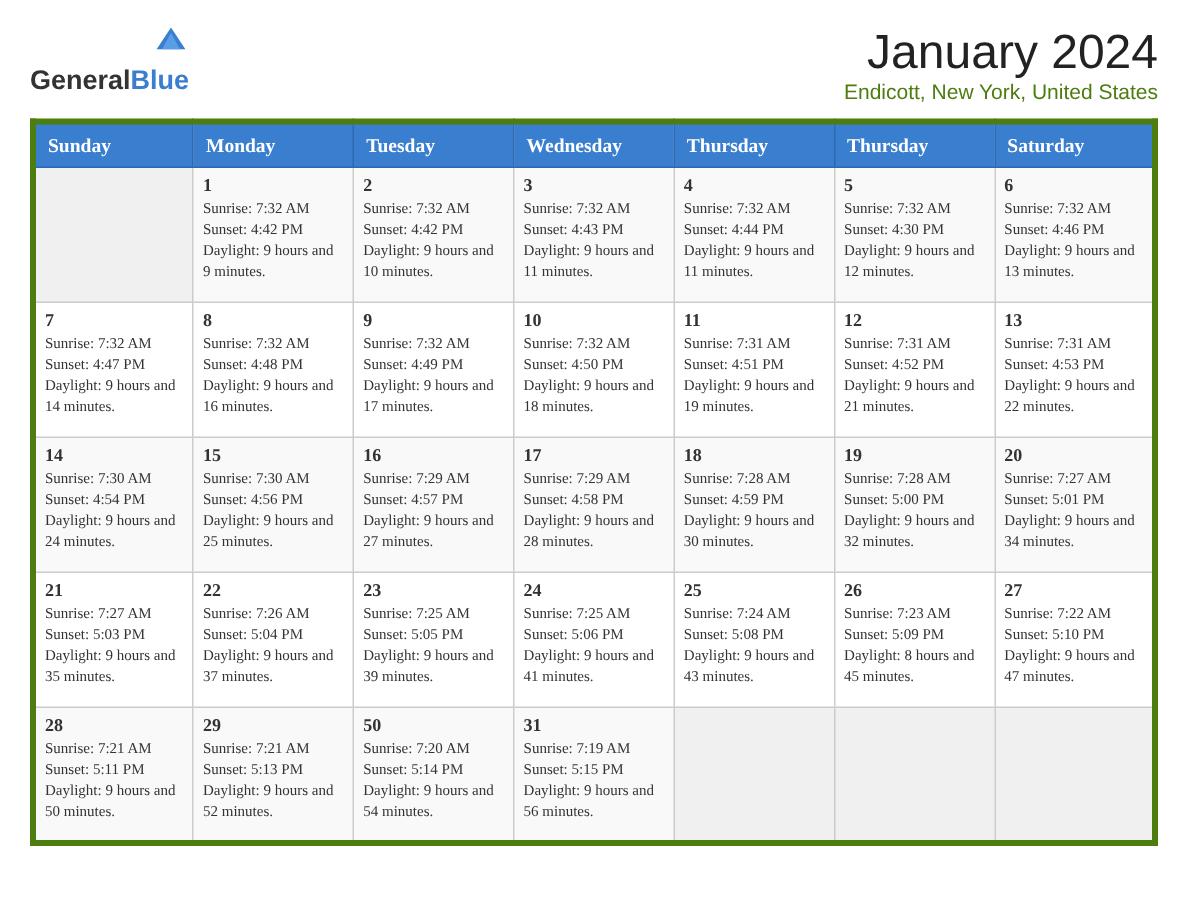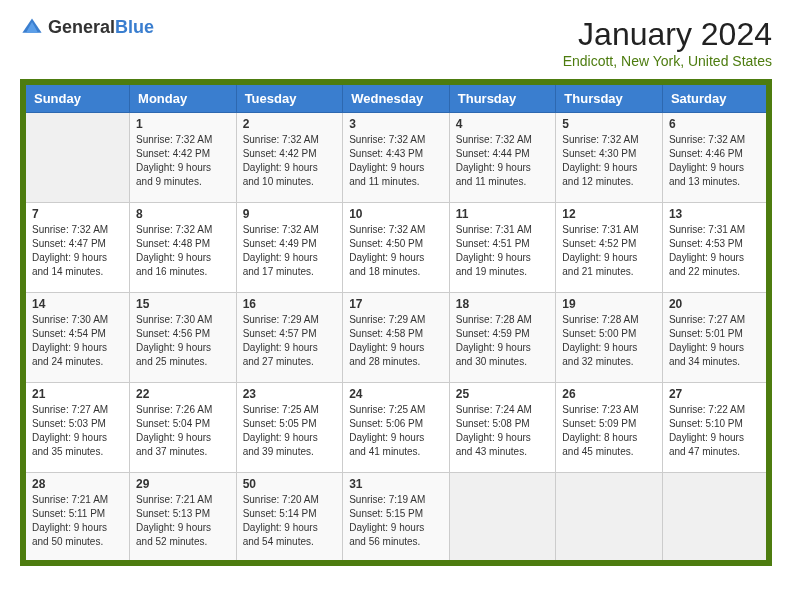--- a/index.html
+++ b/index.html
@@ -11,22 +11,23 @@
       padding: 16px 20px;
     }
     .header-section {
       display: flex;
       justify-content: space-between;
       align-items: flex-start;
       margin-bottom: 10px;
     }
     .logo {
       display: flex;
-      align-items: center;
+      align-items: flex-end;
       gap: 4px;
+      flex-direction: column;
     }
     .logo-text-general {
       font-size: 18px;
       font-weight: bold;
       color: #333;
       line-height: 1.1;
     }
     .logo-text-blue {
       font-size: 18px;
       font-weight: bold;
@@ -45,21 +46,22 @@
       font-weight: normal;
       color: #222;
     }
     .location-title {
       font-size: 14px;
       color: #4d7c0f;
     }
     .calendar-table {
       width: 100%;
       border-collapse: collapse;
-      border: 6px solid #4d7c0f;
+      border: 4px solid #4d7c0f;
+      font-family: Liberation Serif, serif;
     }
     .calendar-table th {
       background-color: #3a7ecf;
       color: #fff;
       font-size: 13px;
       font-weight: bold;
       padding: 6px 8px;
       text-align: left;
       border: 1px solid #2d68b0;
     }

